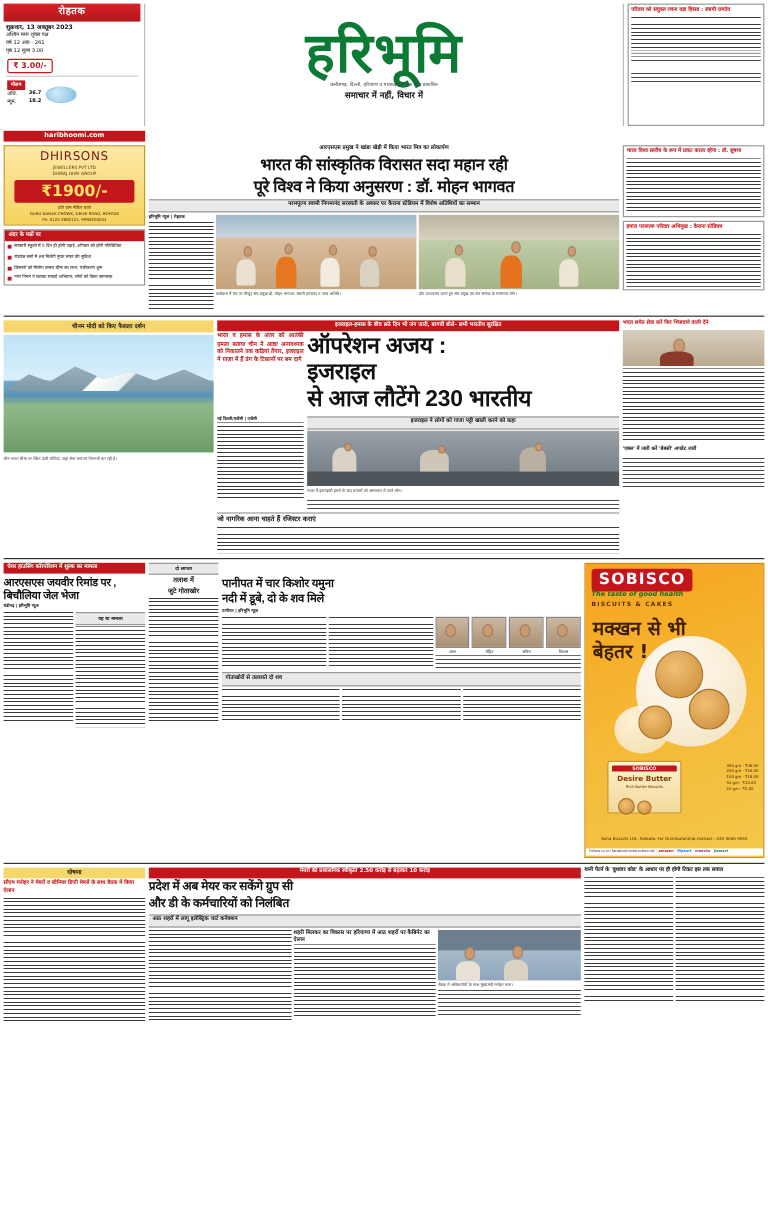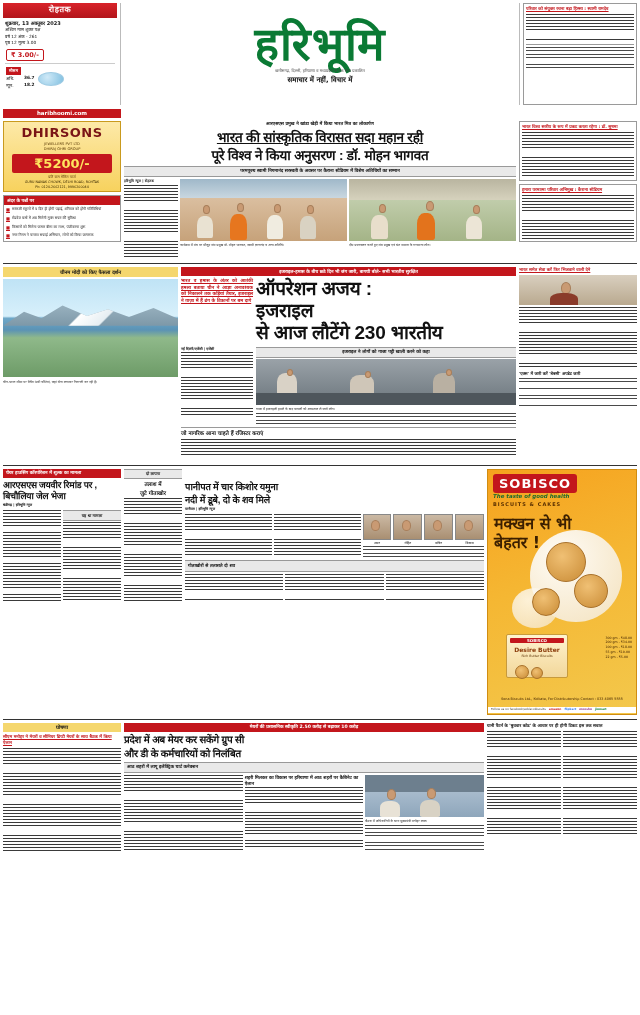--- a/index.html
+++ b/index.html
@@ -9,21 +9,21 @@
     font-size:4.2px; line-height:1.35; color:#111;
     overflow:hidden;
   }
   .page { width:640px; height:1015px; position:relative; padding:3px; }
 
   
   .row { display:flex; }
   .col { display:flex; flex-direction:column; }
   .bd { border:1px solid #9a9a9a; }
   .bdt { border-top:1px solid #9a9a9a; }
-  .red { color:#c3161c;text-decoration:underline; }
+  .red { color:#c3161c; }
   .bold { font-weight:bold; }
   .ctr { text-align:center; }
   .just { text-align:justify; }
   .fakelines {
     background:repeating-linear-gradient(
       to bottom,
       #3a3a3a 0px, #3a3a3a 0.8px,
       rgba(0,0,0,0) 0.8px, rgba(0,0,0,0) 3.1px);
     width:100%;
   }
@@ -75,21 +75,21 @@
   .mh-right { width:118px; border-left:1px solid #bbb; padding-left:3px; }
 
   .site { background:#c3161c; color:#fff; font-weight:bold; font-size:5.5px;
           text-align:center; padding:1px 0; margin-top:2px; }
 
   
   .ad-dhirsons {
     background:linear-gradient(#fde9a8,#f7d25e);
     border:1px solid #c99a1e; padding:2px; text-align:center;
   }
-  .ad-brand { font-weight:bold; font-size:13px; color:#7a1416; letter-spacing:.5px;}
+  .ad-brand { font-weight:normal; font-size:10px; color:#7a1416; letter-spacing:.5px;}
   .ad-sub { font-size:3.6px; color:#5a3a06; }
   .ad-price {
     background:#c3161c; color:#ffe45e; font-weight:bold; font-size:13px;
     padding:1px 2px; margin:2px 6px; border-radius:2px;
   }
   .ad-foot { font-size:3.3px; color:#3a2a00; line-height:1.4; }
   .mainhead { font-size:13.5px; line-height:1.2; text-align:center; }
   .mainhead2 { font-size:19px; line-height:1.15; }
 
   .redbar { background:#c3161c; color:#fff; font-size:4.6px; font-weight:bold;
@@ -215,21 +215,21 @@
   </div>
 
   <div class="row" style="gap:3px;margin-top:3px;">
 
     <div class="col" style="width:118px;gap:3px;">
 
       <div class="ad-dhirsons">
         <div class="ad-brand">DHIRSONS</div>
         <div class="ad-sub">JEWELLERS PVT LTD</div>
         <div class="ad-sub">DHIRAJ OHRI GROUP</div>
-        <div class="ad-price">₹5200/-</div>
+        <div class="ad-price">₹1900/-</div>
         <div class="ad-sub">प्रति ग्राम मेकिंग चार्ज</div>
         <div class="ad-foot">GURU NANAK CHOWK, DELHI ROAD, ROHTAK</div>
         <div class="ad-foot">Ph: 0124-2662121, 9996200044</div>
       </div>
 
       <div class="bd" style="padding:2px;">
         <div class="redbar" style="margin:-2px -2px 2px -2px;">अंदर के पन्नों पर</div>
         <div class="col" style="gap:3px;">
           <div class="row" style="gap:2px;">
             <span class="red bold">■</span>

